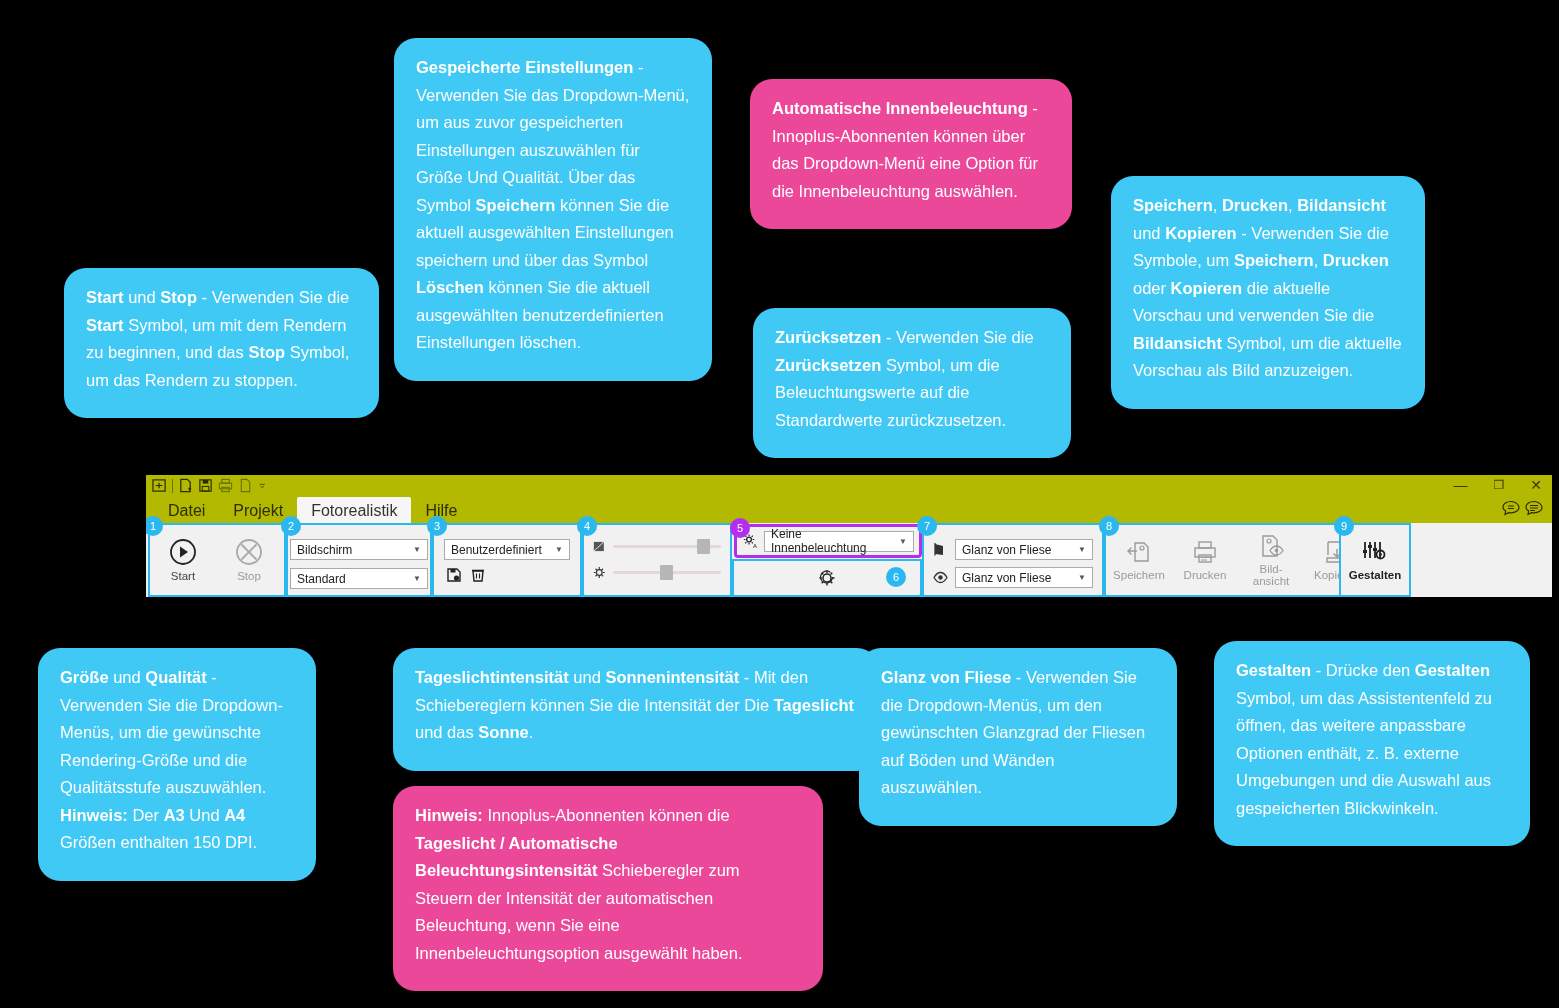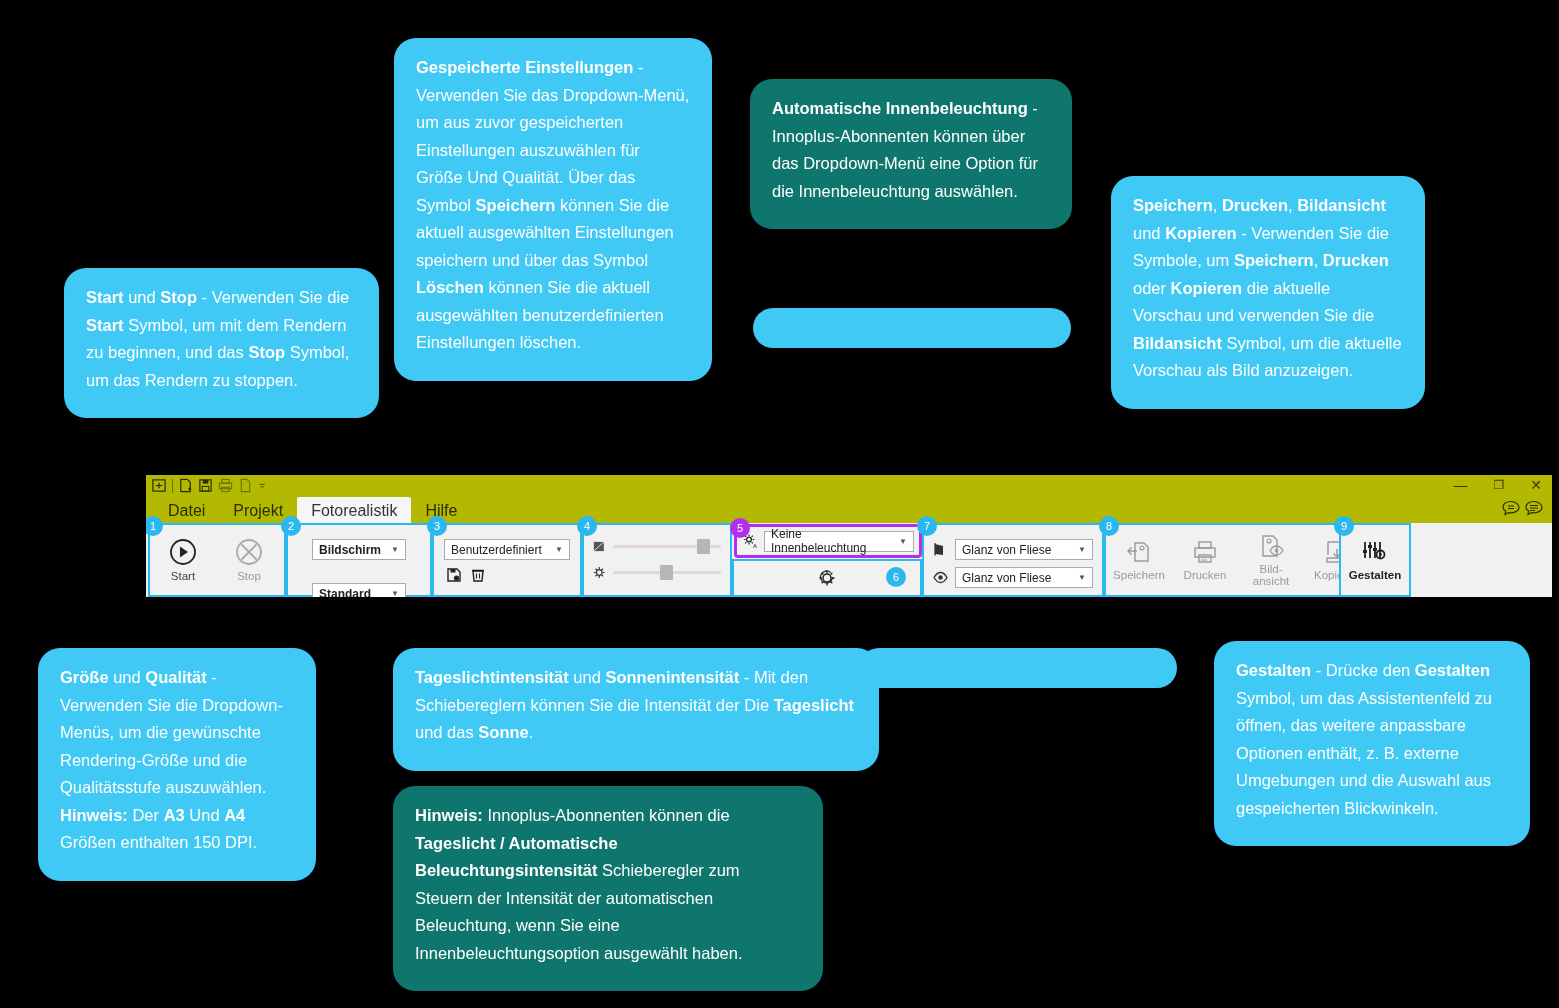--- a/index.html
+++ b/index.html
@@ -4,21 +4,21 @@
 <style>
   html,body{margin:0;padding:0;background:#000;}
   body{width:1559px;height:1008px;position:relative;overflow:hidden;
        font-family:"Liberation Sans","DejaVu Sans",sans-serif;}
 
   
   .bubble{position:absolute;border-radius:22px;color:#fff;
           font-size:16.5px;line-height:27.5px;box-sizing:border-box;
           padding:16px 22px 24px 22px;}
   .bubble.cyan{background:#41c9f5;}
-  .bubble.violet{background:#0f766e;}
+  .bubble.violet{background:#ec4899;}
   .bubble .num{position:absolute;top:-38px;left:-8px;width:60px;height:60px;
           border-radius:50%;display:flex;align-items:flex-start;
           justify-content:flex-start;padding:6px 0 0 14px;box-sizing:border-box;
           font-size:25px;font-weight:bold;color:#fff;z-index:-1;}
   .bubble.cyan .num{background:#41c9f5;}
   .bubble.violet .num{background:#b42ef0;}
   .bubble p{margin:0;}
   .bubble b{font-weight:bold;}
 
   
@@ -79,20 +79,21 @@
   <p><b>Automatische Innenbeleuchtung</b><span> - Innoplus-Abonnenten können über das Dropdown-Menü eine Option für die Innenbeleuchtung auswählen.</span></p>
 </div>
 
 <div class="bubble cyan" style="left:1111px;top:176px;width:314px;">
   <div class="num">8</div>
   <p><b>Speichern</b><span>, </span><b>Drucken</b><span>, </span><b>Bildansicht</b><span> und </span><b>Kopieren</b><span> - Verwenden Sie die Symbole, um </span><b>Speichern</b><span>, </span><b>Drucken</b><span> oder </span><b>Kopieren</b><span> die aktuelle Vorschau und verwenden Sie die </span><b>Bildansicht</b><span> Symbol, um die aktuelle Vorschau als Bild anzuzeigen.</span></p>
 </div>
 
 <div class="bubble cyan" style="left:753px;top:308px;width:318px;">
   <div class="num">6</div>
+  <p><b>Zurücksetzen</b><span> - Verwenden Sie die </span><b>Zurücksetzen</b><span> Symbol, um die Beleuchtungswerte auf die Standardwerte zurückzusetzen.</span></p>
 </div>
 
 <div id="app-window">
 
   <div id="titlebar">
 
     <div id="qat">
       <svg class="qi" viewBox="0 0 16 16">
         <rect x="1" y="2" width="13" height="12" fill="none" stroke="#2d2d00" stroke-width="1.3"></rect>
         <path d="M4 8h7M7.5 5v6" stroke="#2d2d00" stroke-width="1.3"></path>
@@ -162,21 +163,21 @@
             <circle cx="14" cy="14" r="12" fill="none" stroke="#a8a8a8" stroke-width="1.8"></circle>
             <path d="M6.5 6.5l15 15M21.5 6.5l-15 15" stroke="#a8a8a8" stroke-width="1.8"></path>
             </svg>
           <span class="lbl">Stop</span>
         </div>
       </div>
     </div>
 
     <div class="group" style="left:140px;width:146px;">
       <span class="gbadge">2</span>
-      <div style="padding:14px 24px;display:flex;flex-direction:column;gap:23px;font-weight:bold;">
+      <div style="padding:14px 2px;display:flex;flex-direction:column;gap:8px;">
         <div class="sel">
           <span>Bildschirm</span>
           <span class="car">▼</span>
         </div>
         <div class="sel">
           <span>Standard</span>
           <span class="car">▼</span>
         </div>
       </div>
     </div>
@@ -347,18 +348,19 @@
   <div class="num">4</div>
   <p><b>Tageslichtintensität</b><span> und </span><b>Sonnenintensität</b><span> - Mit den Schiebereglern können Sie die Intensität der Die </span><b>Tageslicht</b><span> und das </span><b>Sonne</b><span>.</span></p>
 </div>
 
 <div class="bubble violet" style="left:393px;top:786px;width:430px;">
   <p><b>Hinweis:</b><span> Innoplus-Abonnenten können die </span><b>Tageslicht / Automatische Beleuchtungsintensität</b><span> Schieberegler zum Steuern der Intensität der automatischen Beleuchtung, wenn Sie eine Innenbeleuchtungsoption ausgewählt haben.</span></p>
 </div>
 
 <div class="bubble cyan" style="left:859px;top:648px;width:318px;">
   <div class="num">7</div>
+  <p><b>Glanz von Fliese</b><span> - Verwenden Sie die Dropdown-Menüs, um den gewünschten Glanzgrad der Fliesen auf Böden und Wänden auszuwählen.</span></p>
 </div>
 
 <div class="bubble cyan" style="left:1214px;top:641px;width:316px;">
   <div class="num">9</div>
   <p><b>Gestalten</b><span> - Drücke den </span><b>Gestalten</b><span> Symbol, um das Assistentenfeld zu öffnen, das weitere anpassbare Optionen enthält, z. B. externe Umgebungen und die Auswahl aus gespeicherten Blickwinkeln.</span></p>
 </div>
 
 </body></html>

